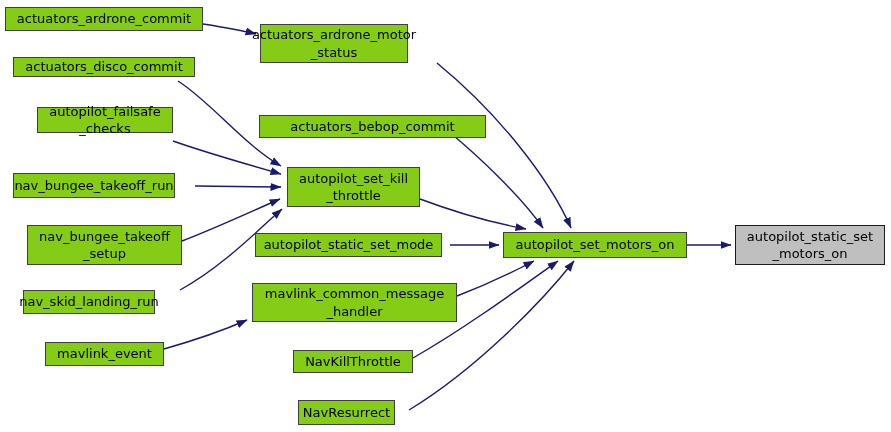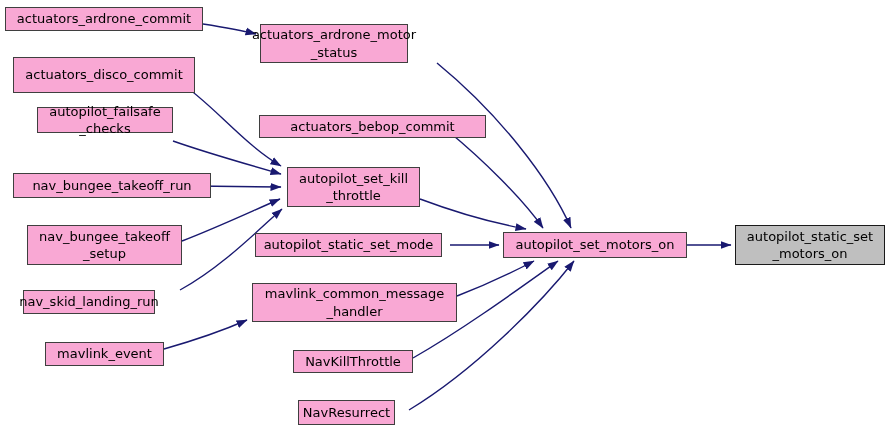--- a/index.html
+++ b/index.html
@@ -18,42 +18,42 @@
   .edges {
     position: absolute;
     left: 0;
     top: 0;
     width: 891px;
     height: 432px;
   }
   .node {
     position: absolute;
     box-sizing: border-box;
-    background: #f9a8d4;
+    background: #84cc16;
     border: 1.4px solid #3f3f3f;
     color: #000000;
     font-size: 13px;
     line-height: 1.32;
     display: flex;
     align-items: center;
     justify-content: center;
     text-align: center;
     white-space: pre-line;
     cursor: pointer;
   }
   .node.highlight {
     background: #bfbfbf;
     border-color: #1a1a1a;
     cursor: default;
   }
   
   .n0  { left: 5px;   top: 7px;   width: 198px; height: 24px; }
-  .n1  { left: 13px;  top: 57px;  width: 182px; height: 36px; }
+  .n1  { left: 13px;  top: 57px;  width: 182px; height: 20px; }
   .n2  { left: 37px;  top: 107px; width: 136px; height: 26px; }
-  .n3  { left: 13px;  top: 173px; width: 198px; height: 25px; }
+  .n3  { left: 13px;  top: 173px; width: 162px; height: 25px; }
   .n4  { left: 27px;  top: 225px; width: 155px; height: 40px; }
   .n5  { left: 23px;  top: 290px; width: 132px; height: 24px; }
   .n6  { left: 45px;  top: 342px; width: 119px; height: 24px; }
   .n7  { left: 260px; top: 24px;  width: 148px; height: 39px; }
   .n8  { left: 259px; top: 115px; width: 227px; height: 23px; }
   .n9  { left: 287px; top: 167px; width: 133px; height: 40px; }
   .n10 { left: 255px; top: 233px; width: 187px; height: 24px; }
   .n11 { left: 252px; top: 283px; width: 205px; height: 39px; }
   .n12 { left: 293px; top: 350px; width: 120px; height: 23px; }
   .n13 { left: 298px; top: 400px; width: 97px; height: 25px; }

